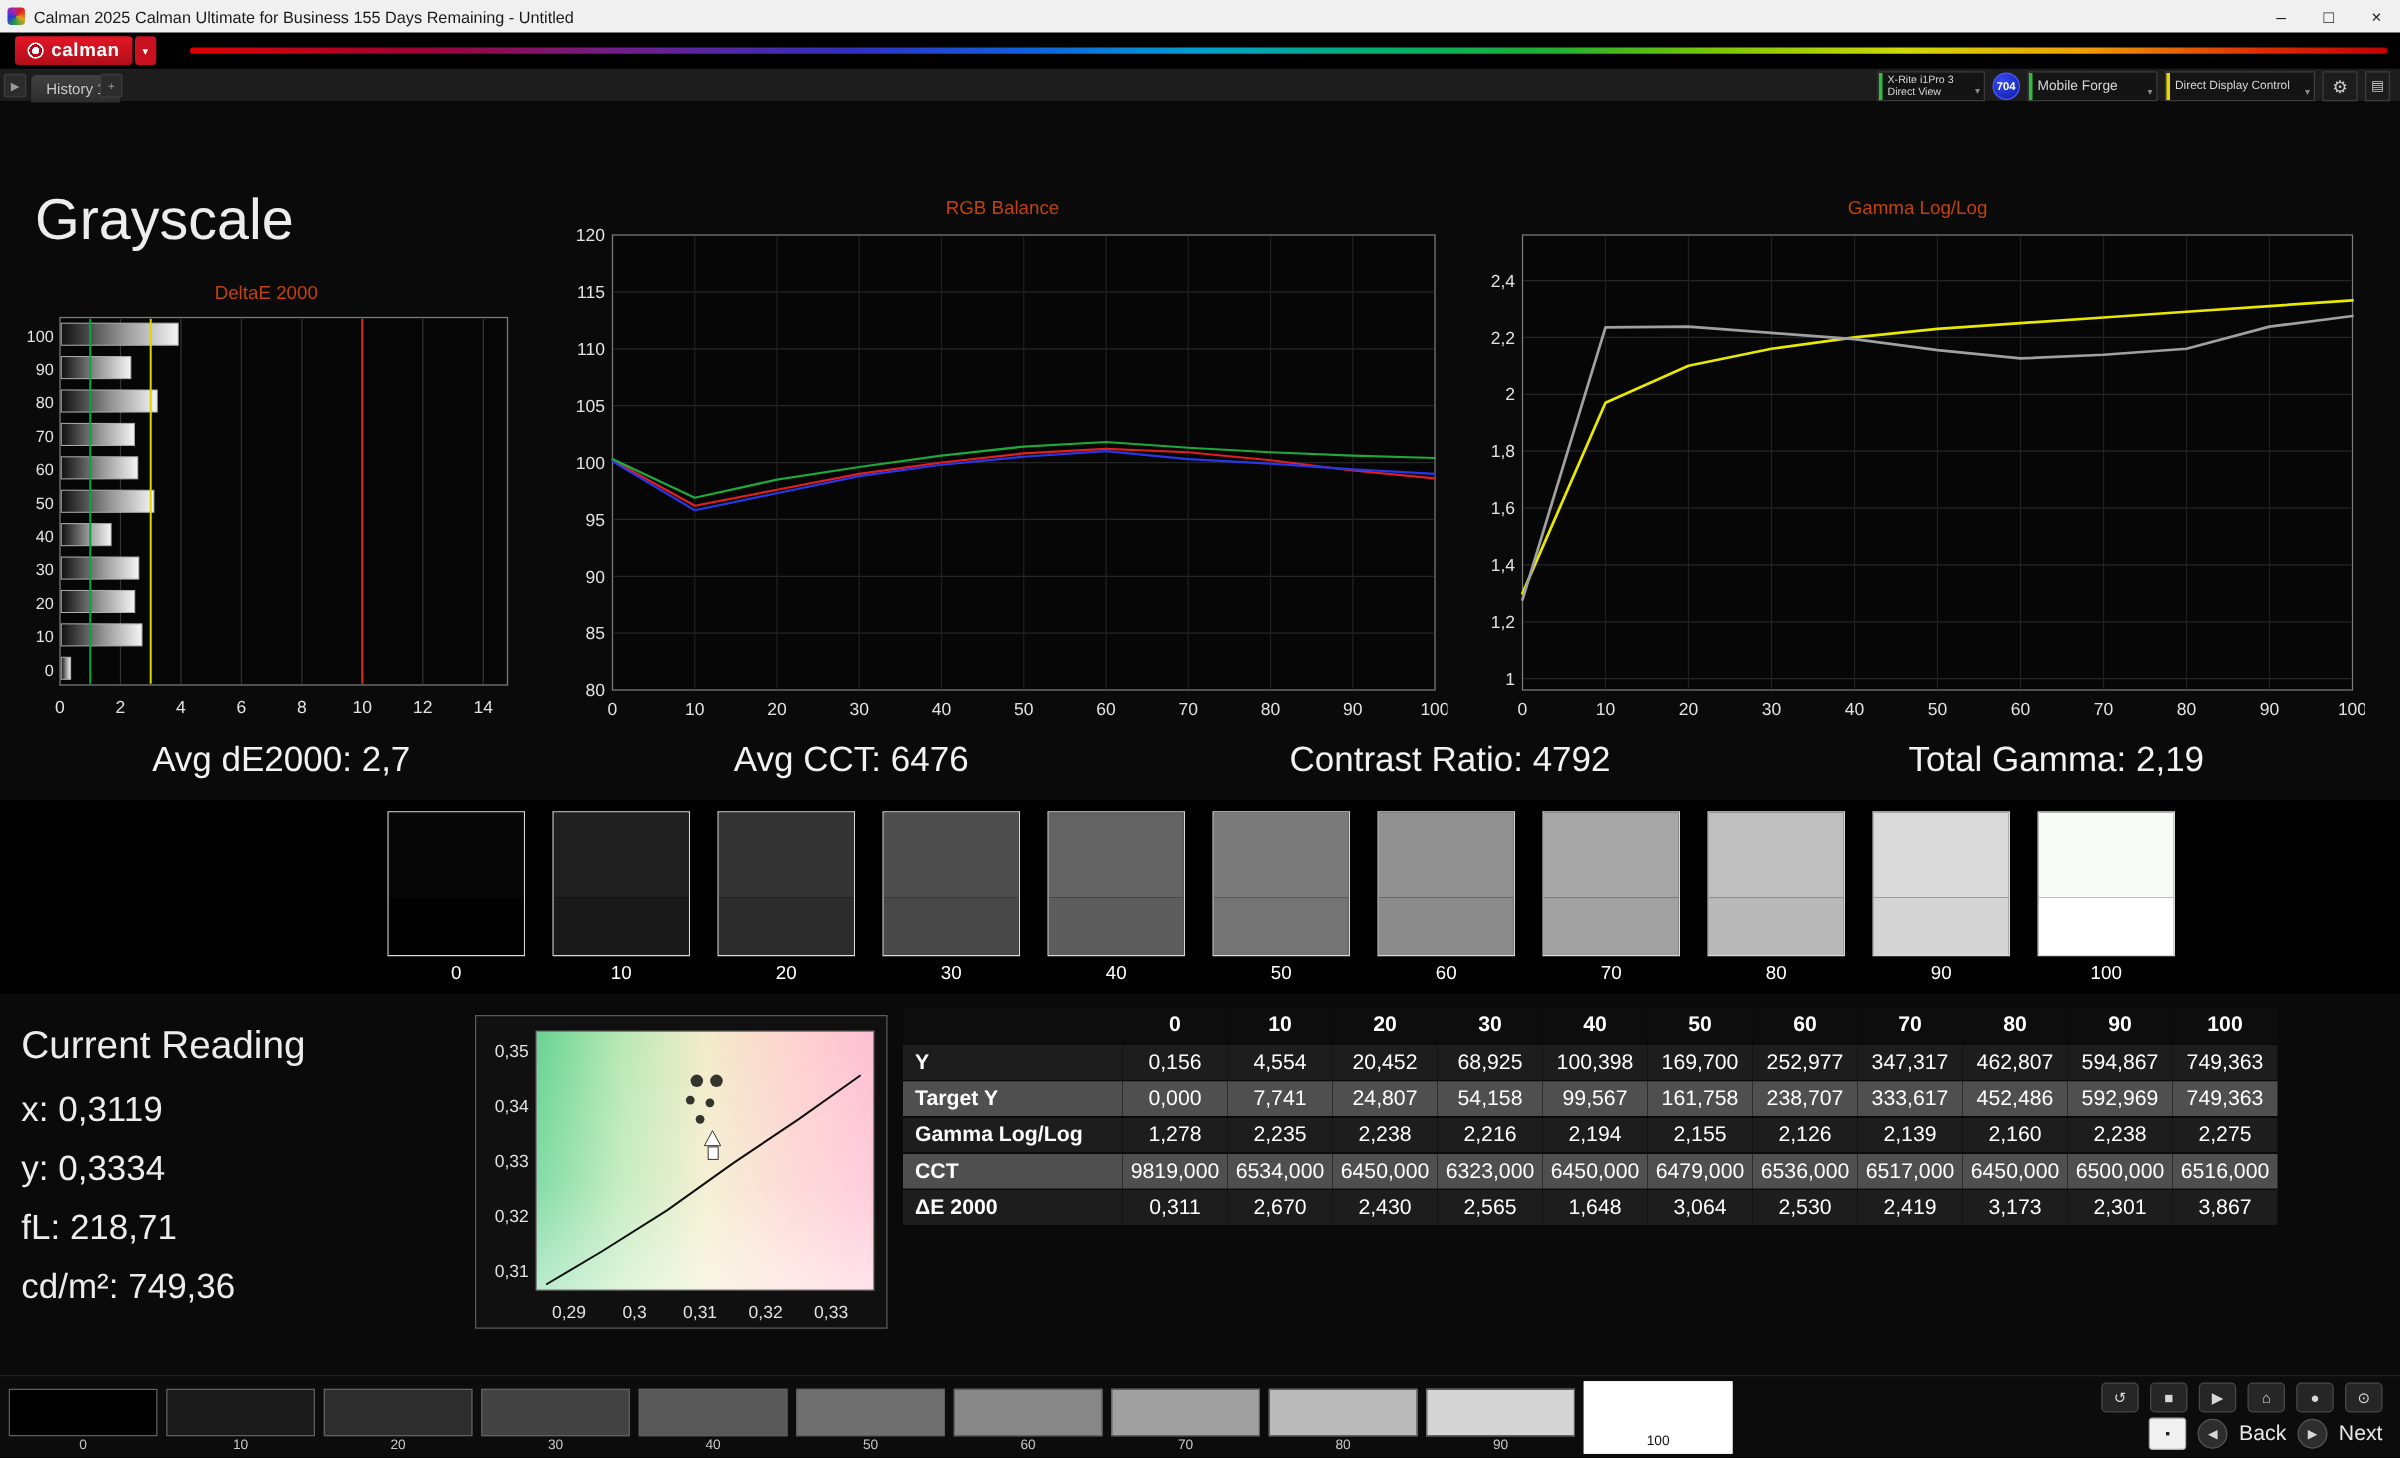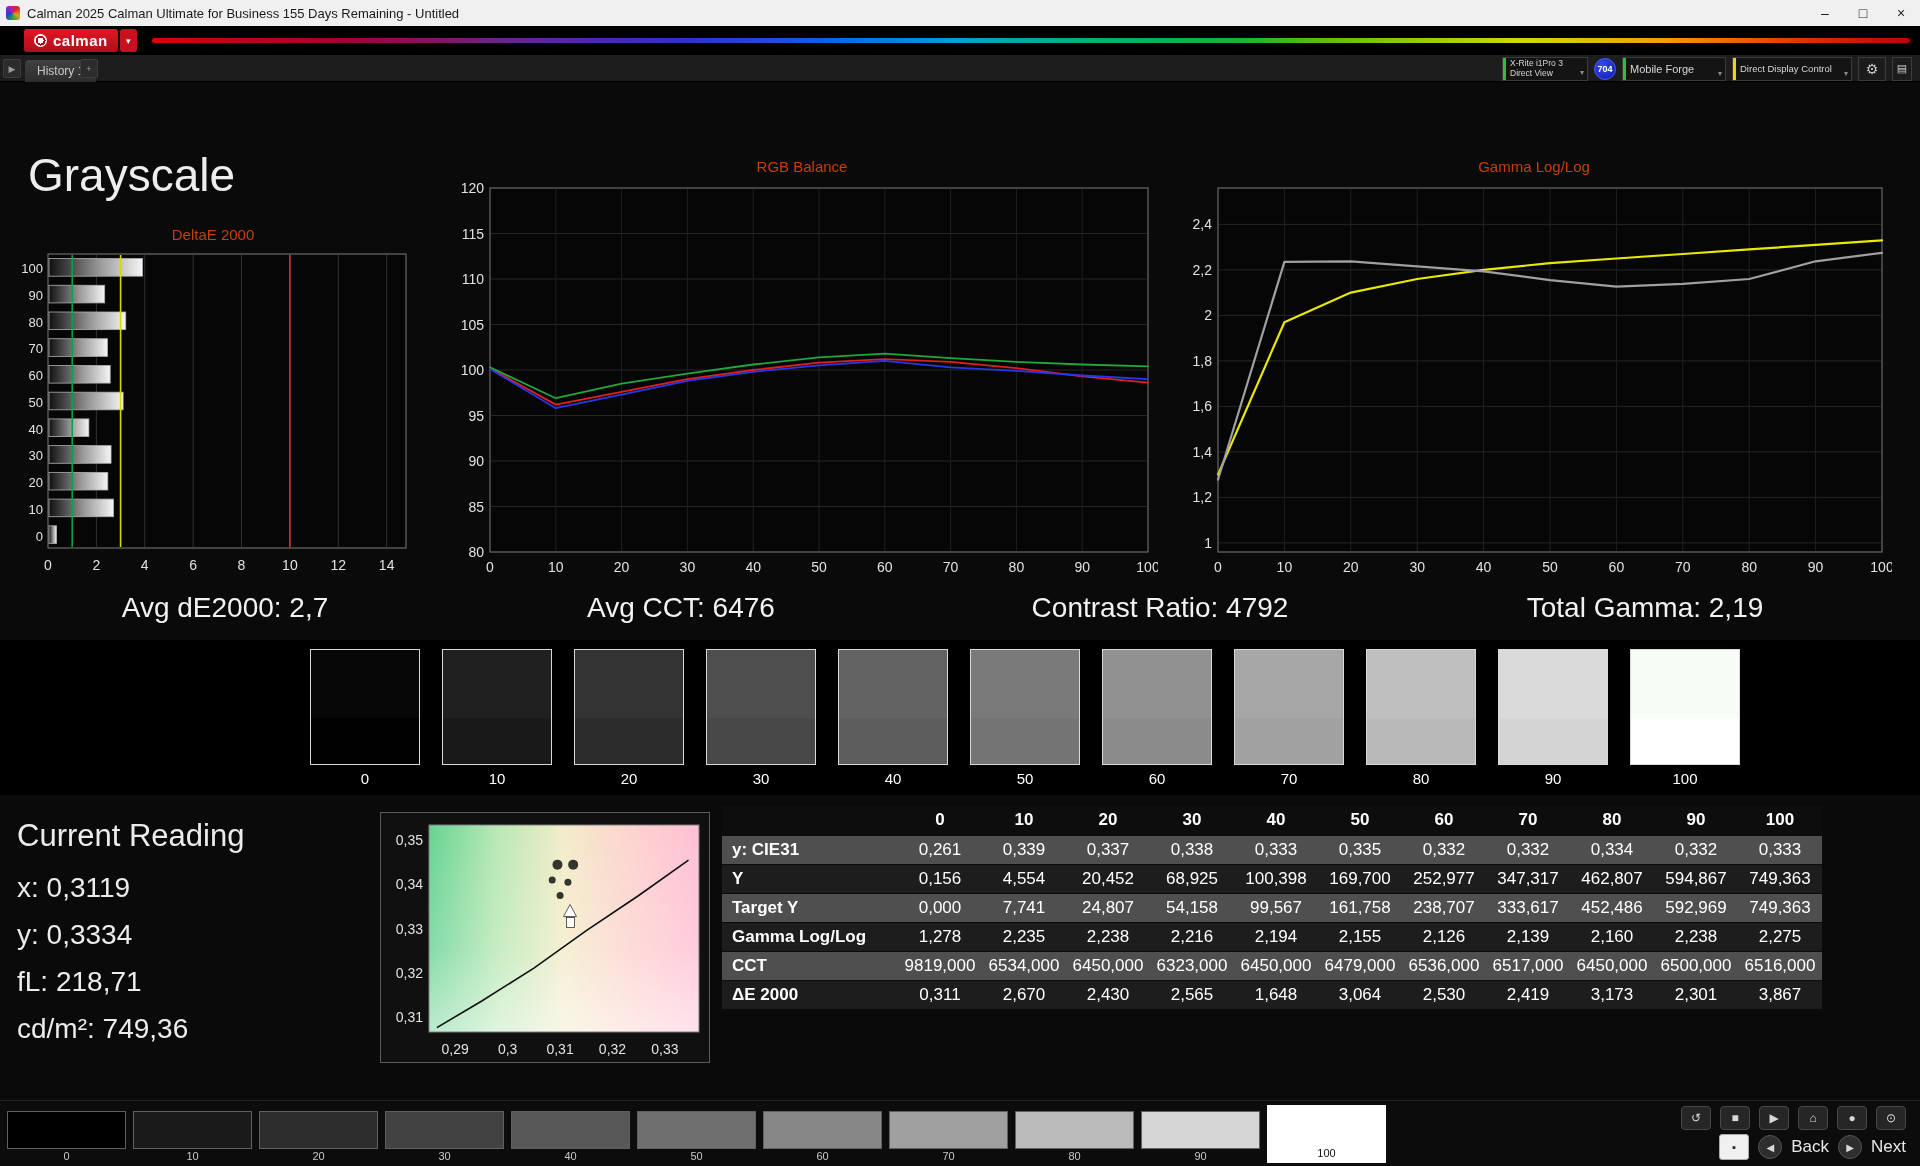--- a/index.html
+++ b/index.html
@@ -9,21 +9,21 @@
 
   
   .titlebar{position:absolute;top:0;left:0;right:0;height:26px;background:#f0f0f0;display:flex;align-items:center;padding-left:6px;gap:7px;z-index:5}
   .app-icon{width:14px;height:14px;border-radius:3px;background:conic-gradient(from 40deg,#e02020,#e0a020,#30a040,#2040d0,#a020c0,#e02020)}
   .title-text{font-size:13px;color:#1a1a1a;white-space:nowrap}
   .win-controls{margin-left:auto;display:flex;height:100%}
   .win-btn{width:38px;height:100%;border:0;background:transparent;font-size:14px;color:#222;font-family:inherit;cursor:default}
 
   
   .brandbar{position:absolute;top:26px;left:0;right:0;height:29px;background:#000}
-  .brand-left{position:absolute;left:24px;top:3px;display:flex;gap:2px;align-items:stretch;height:23px}
+  .brand-left{position:absolute;left:12px;top:3px;display:flex;gap:2px;align-items:stretch;height:23px}
   .logo{display:flex;align-items:center;gap:6px;background:linear-gradient(#e41625,#b00e1a);border-radius:3px;padding:0 10px}
   .logo-mark{width:13px;height:13px;border-radius:50%;background:radial-gradient(circle,#fff 0 3px,#c00010 3px 5px,#fff 5px)}
   .logo-text{color:#fff;font-weight:bold;font-size:15px;letter-spacing:.5px}
   .logo-dd{width:17px;background:#c8101e;border-radius:3px;color:#fff;font-size:9px;display:flex;align-items:center;justify-content:center}
   .rainbow{position:absolute;left:152px;right:10px;top:12px;height:5px;border-radius:3px;
     background:linear-gradient(90deg,#e00000,#a00030 10%,#702090 20%,#3030c0 30%,#1060e0 38%,#00a0d0 46%,#00b070 54%,#20b030 62%,#80c800 70%,#d0d800 78%,#f0a000 86%,#e03000 94%,#c00000)}
 
   
   .tabstrip{position:absolute;top:55px;left:0;right:0;height:27px;background:#1d1d1d;border-bottom:1px solid #000}
   .strip-btn{position:absolute;top:4px;width:18px;height:19px;background:#2c2c2c;border:1px solid #3e3e3e;border-radius:2px;color:#9a9a9a;font-size:9px;display:flex;align-items:center;justify-content:center}
@@ -420,34 +420,20 @@
             <th>10</th>
             <th>20</th>
             <th>30</th>
             <th>40</th>
             <th>50</th>
             <th>60</th>
             <th>70</th>
             <th>80</th>
             <th>90</th>
             <th>100</th>
-          </tr>
-          <tr class="alt">
-            <th class="rowlab">y: CIE31</th>
-            <td>0,261</td>
-            <td>0,339</td>
-            <td>0,337</td>
-            <td>0,338</td>
-            <td>0,333</td>
-            <td>0,335</td>
-            <td>0,332</td>
-            <td>0,332</td>
-            <td>0,334</td>
-            <td>0,332</td>
-            <td>0,333</td>
           </tr>
           <tr>
             <th class="rowlab">Y</th>
             <td>0,156</td>
             <td>4,554</td>
             <td>20,452</td>
             <td>68,925</td>
             <td>100,398</td>
             <td>169,700</td>
             <td>252,977</td>

